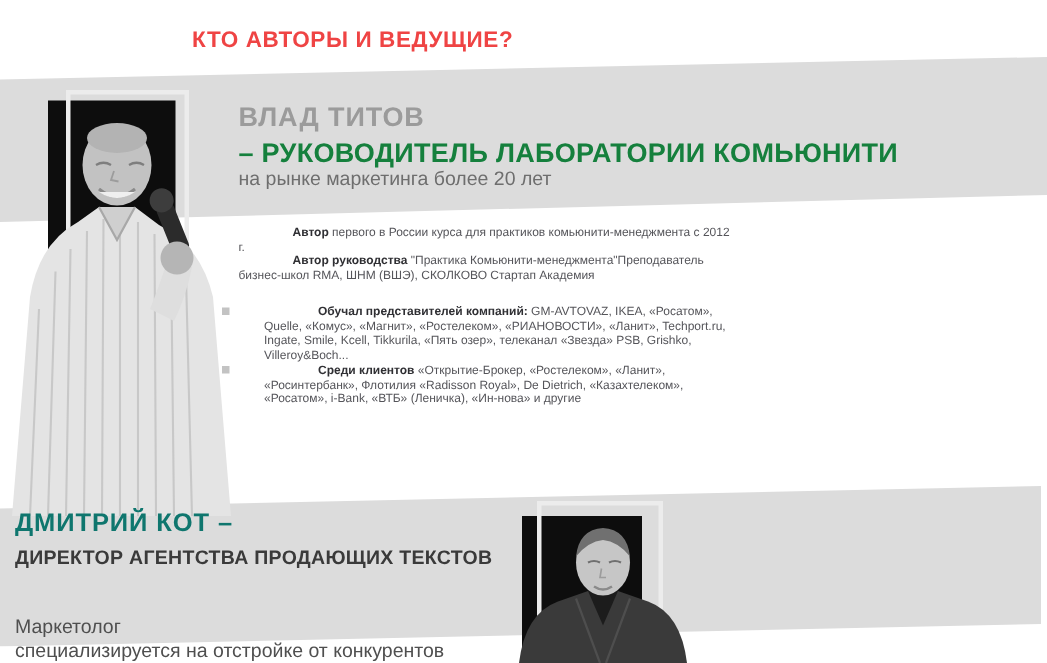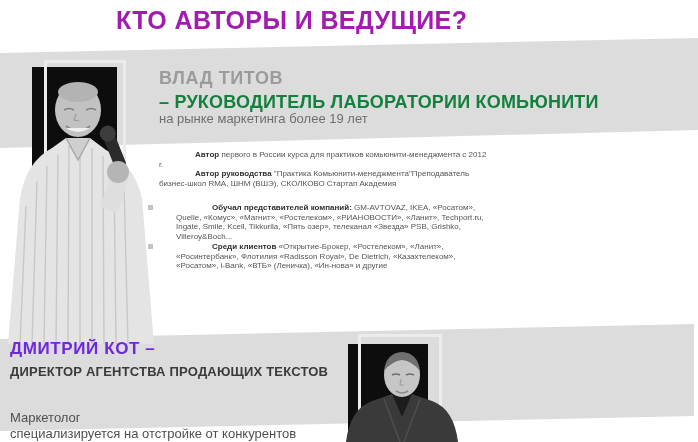--- a/index.html
+++ b/index.html
@@ -14,22 +14,22 @@
   .band{position:absolute;background:#dcdcdc;}
   .band-top{
     left:0;top:0;width:698px;height:160px;
     clip-path:polygon(0 53px,698px 38px,698px 130px,0 148px);
   }
   .band-bottom{
     left:0;top:0;width:694px;height:442px;
     clip-path:polygon(0 339px,694px 324px,694px 416px,0 431px);
   }
   .title{
-    left:116px;top:6px;margin:0;
-    font-size:25px;font-weight:bold;color:#a21caf;letter-spacing:.4px;
+    left:116px;top:6px;margin:12px;
+    font-size:15px;font-weight:bold;color:#ef4444;letter-spacing:.4px;
   }
   .name1{
     left:159px;top:68px;font-size:18px;font-weight:bold;color:#9b9b9b;letter-spacing:.6px;
   }
   .role1{
     left:159px;top:92px;font-size:18px;font-weight:bold;color:#15803d;letter-spacing:.2px;
   }
   .exp1{
     left:159px;top:111px;font-size:13px;color:#6e6e6e;
   }
@@ -37,21 +37,21 @@
     font-size:8px;line-height:9.5px;color:#55555a;margin:0;width:332px;
   }
   .small b{color:#2f2f33;margin-left:36px;}
   .p1{left:159px;top:150px;}
   .p2{left:159px;top:169px;}
   .bullet-row{display:flex;gap:23px;left:148px;width:345px;}
   .b1{top:203px;}
   .b2{top:242px;}
   .bullet-sq{flex:0 0 auto;width:5px;height:5px;background:#c3c3c3;margin-top:2px;}
   .name2{
-    left:10px;top:339px;font-size:17px;font-weight:bold;color:#6d28d9;letter-spacing:.6px;
+    left:10px;top:339px;font-size:17px;font-weight:bold;color:#0f766e;letter-spacing:.6px;
   }
   .role2{
     left:10px;top:364px;font-size:13px;font-weight:bold;color:#3a3a3a;letter-spacing:.2px;
   }
   .mline{left:10px;font-size:13px;color:#4f4f4f;margin-top:26px;}
   .m1{top:384px;}
   .m2{top:400px;}
   
   .blackbox{background:#0d0d0d;}
   .photoframe{border:3px solid #ececec;background:transparent;}
@@ -94,21 +94,21 @@
     <g transform="rotate(-22 112 78)">
       <rect x="106" y="58" width="12" height="36" rx="5" fill="#2b2b2b"></rect>
       <circle cx="112" cy="56" r="8" fill="#3d3d3d"></circle>
     </g>
     <circle cx="114" cy="96" r="11" fill="#b5b5b5"></circle>
   </g>
 </svg>
 
 <div class="abs name1">ВЛАД ТИТОВ</div>
 <div class="abs role1">– РУКОВОДИТЕЛЬ ЛАБОРАТОРИИ КОМЬЮНИТИ</div>
-<div class="abs exp1">на рынке маркетинга более 19 лет</div>
+<div class="abs exp1">на рынке маркетинга более 20 лет</div>
 
 <p class="abs small p1"><b>Автор</b><span> первого в России курса для практиков комьюнити-менеджмента с 2012 г.</span></p>
 
 <p class="abs small p2"><b>Автор руководства</b><span> "Практика Комьюнити-менеджмента"Преподаватель бизнес-школ RMA, ШНМ (ВШЭ), СКОЛКОВО Стартап Академия</span></p>
 
 <div class="abs bullet-row b1">
   <span class="bullet-sq"></span>
   <p class="small"><b>Обучал представителей компаний:</b><span> GM-AVTOVAZ, IKEA, «Росатом», Quelle, «Комус», «Магнит», «Ростелеком», «РИАНОВОСТИ», «Ланит», Techport.ru, Ingate, Smile, Kcell, Tikkurila, «Пять озер», телеканал «Звезда» PSB, Grishko, Villeroy&amp;Boch...</span></p>
 </div>
 

